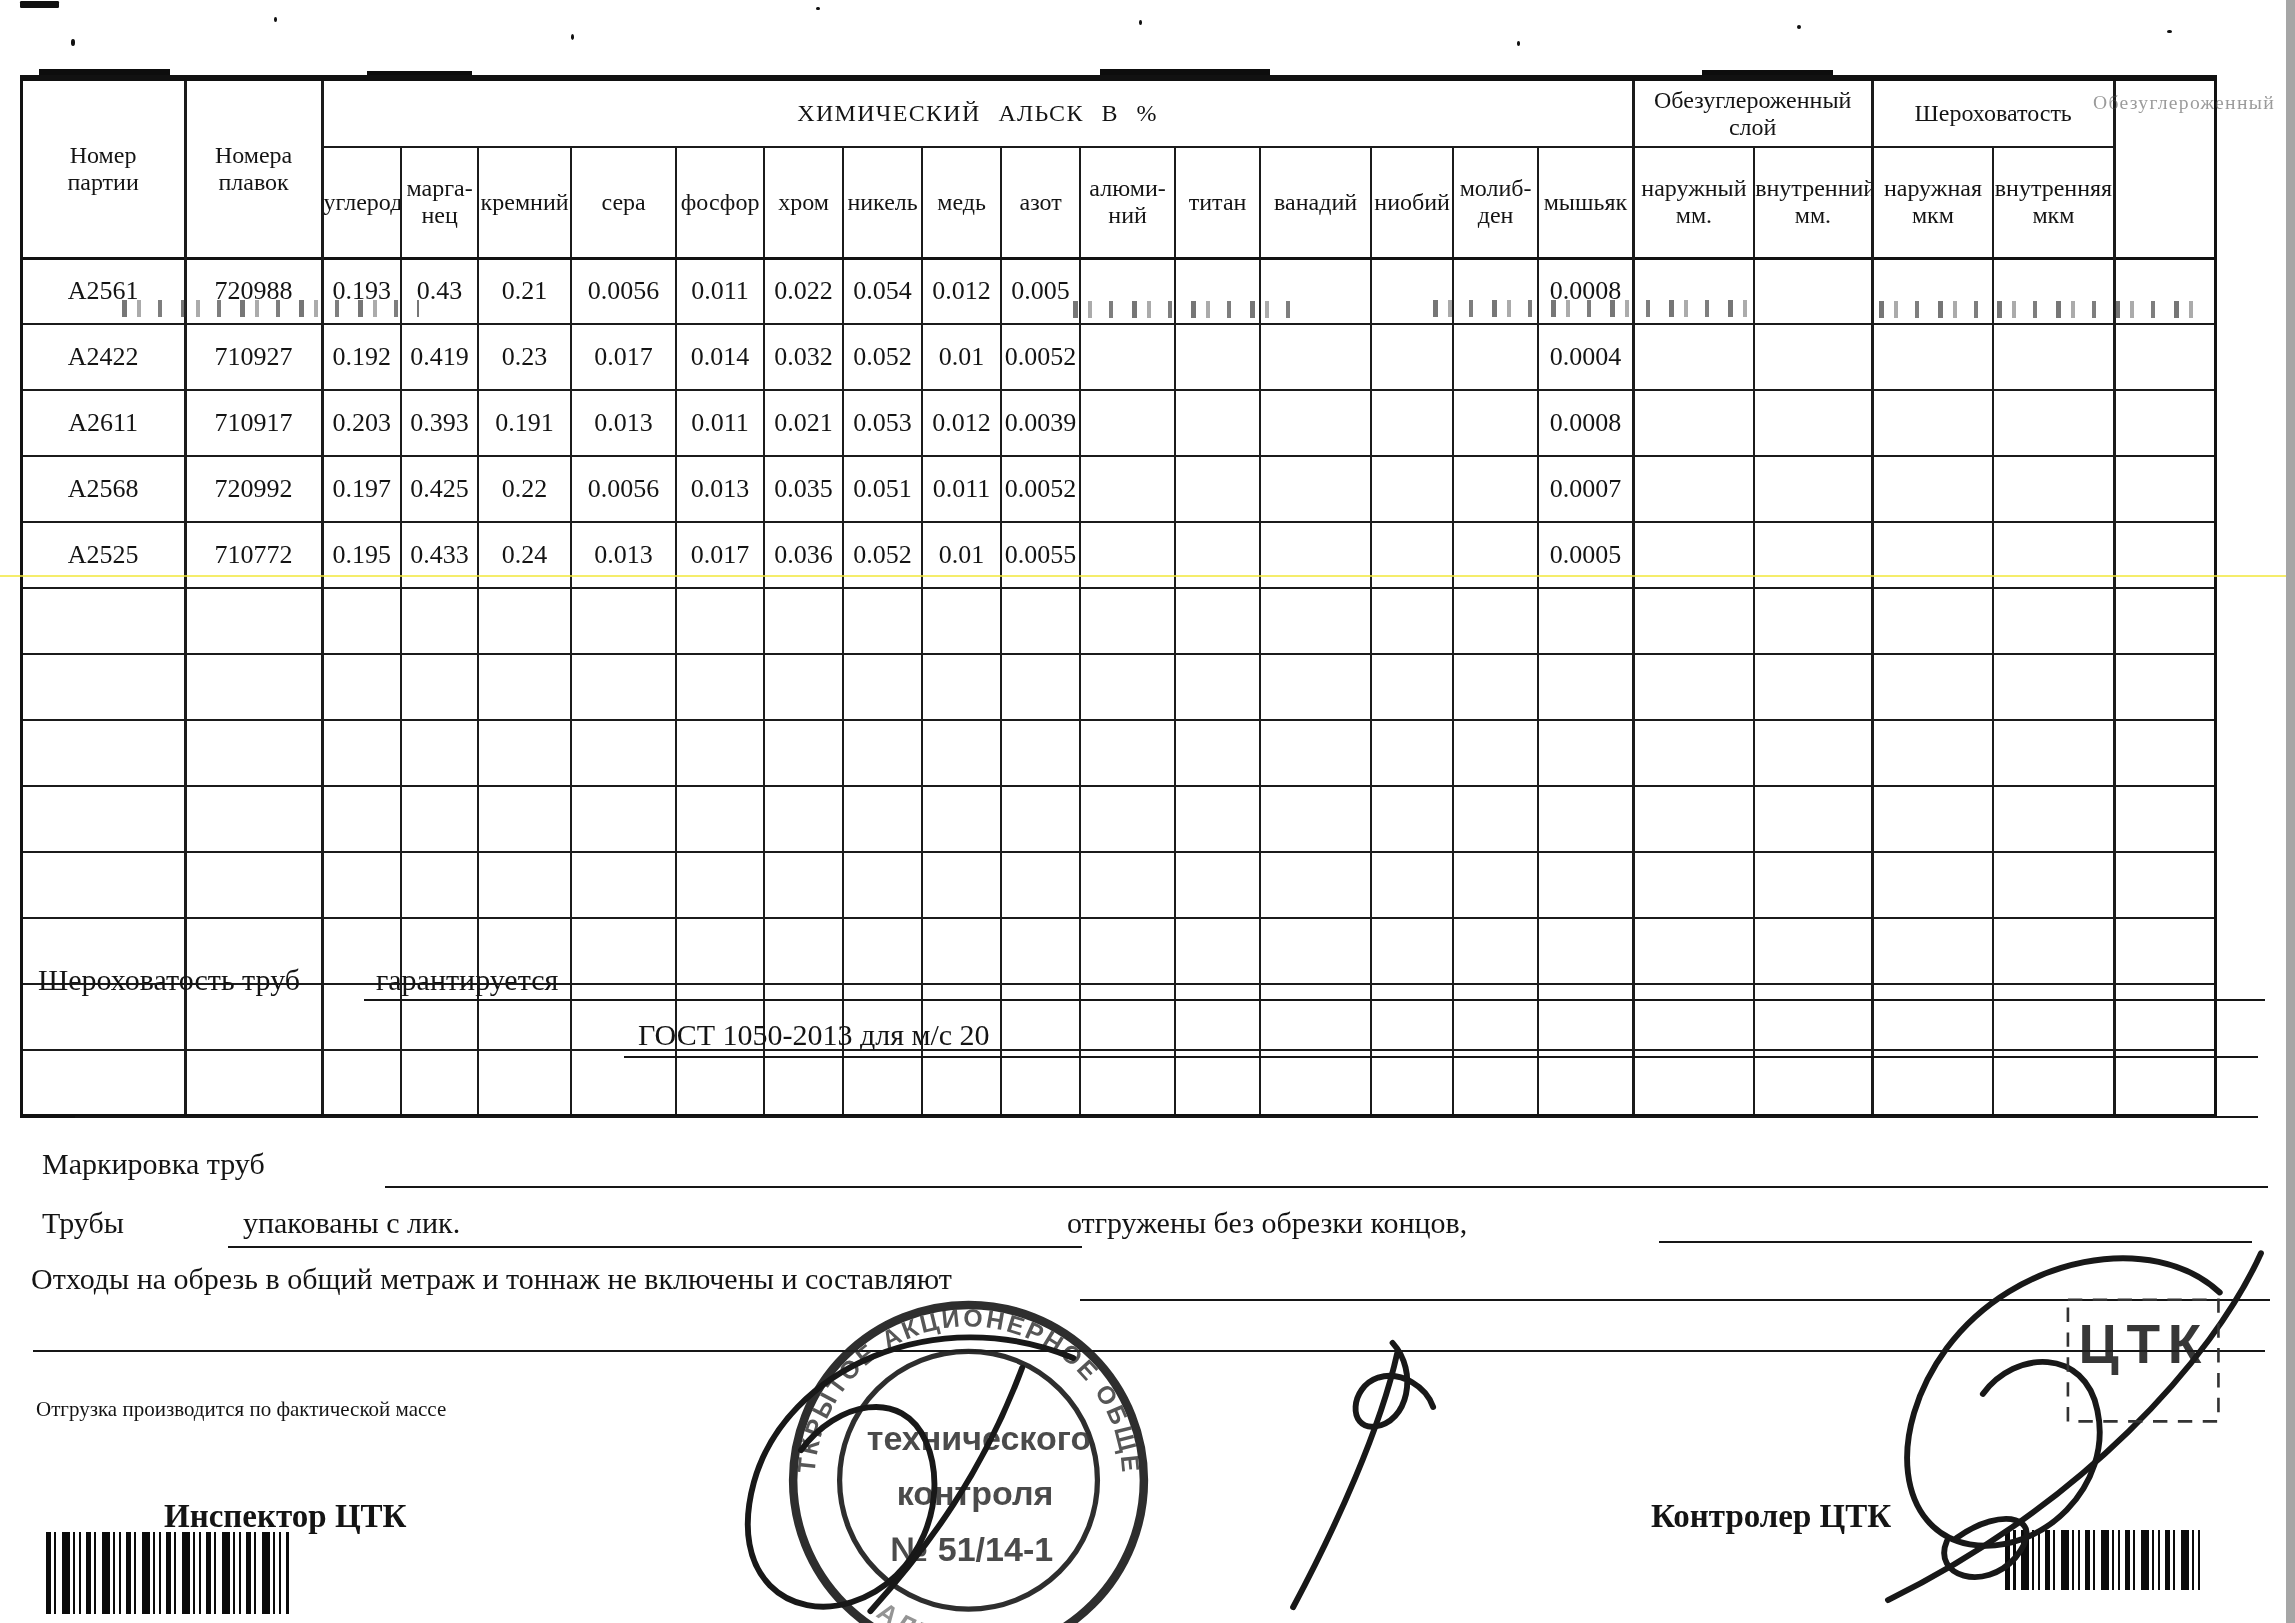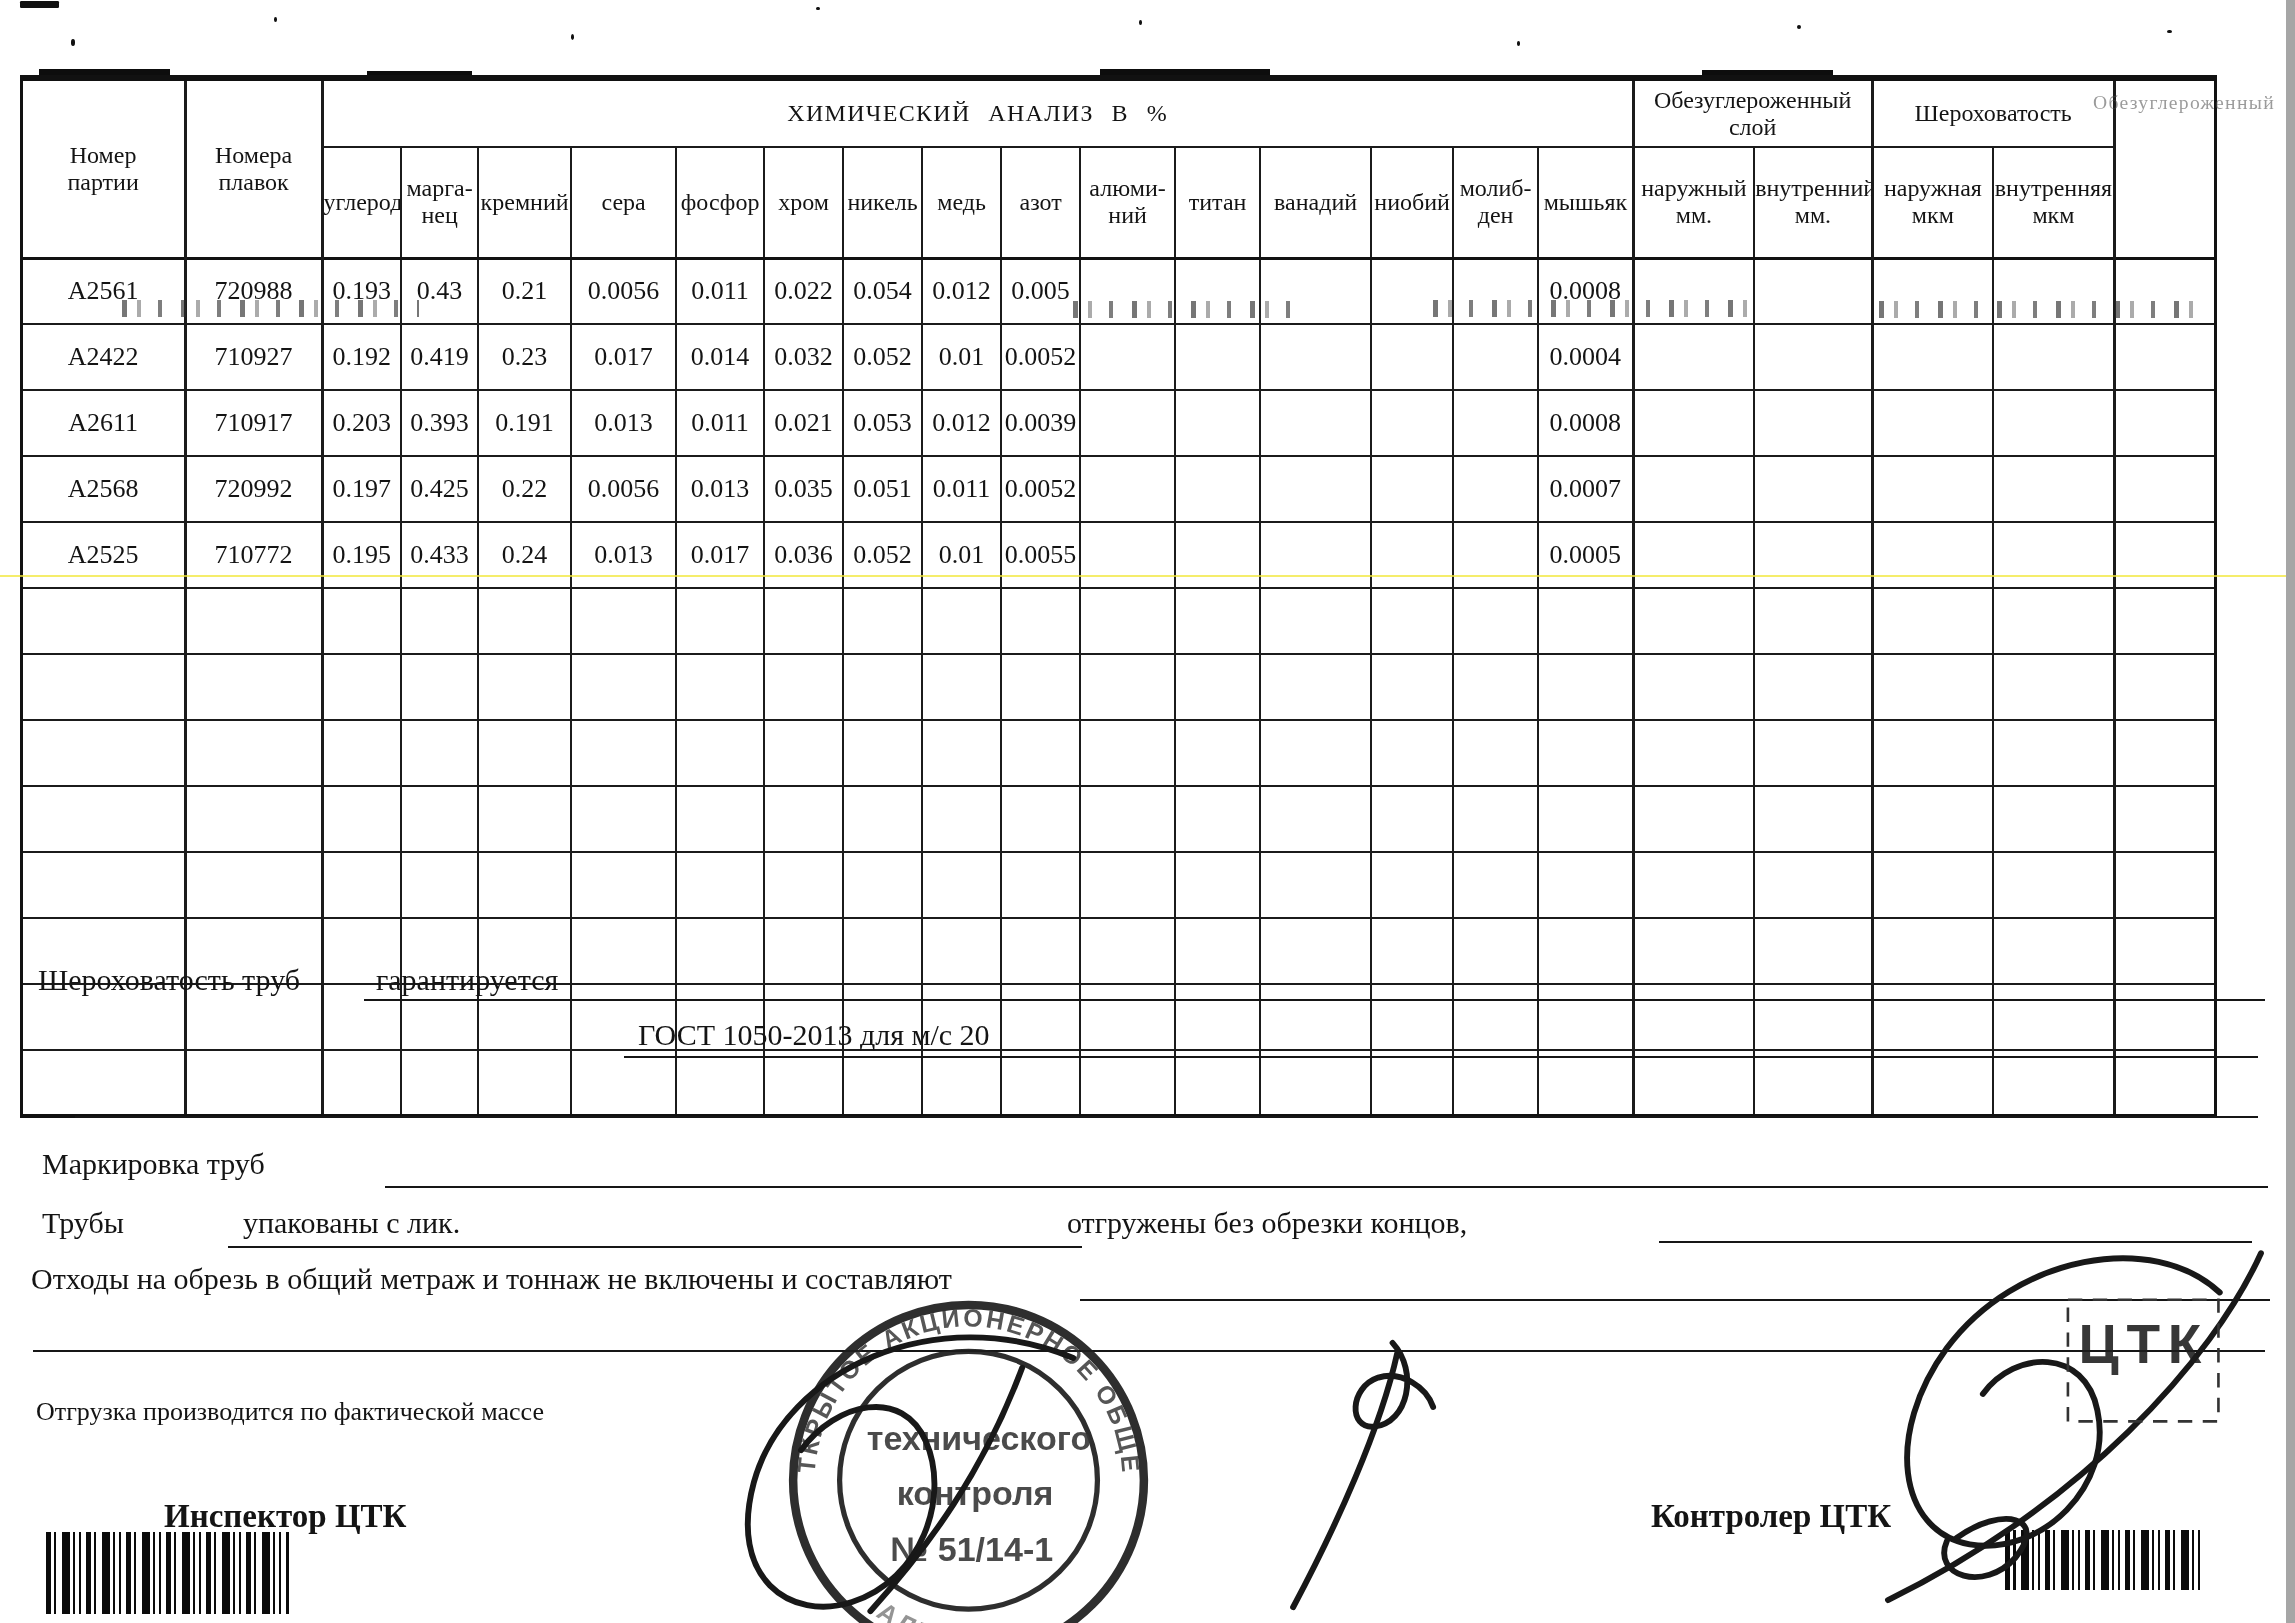--- a/index.html
+++ b/index.html
@@ -88,21 +88,21 @@
         <col style="width:121px">
         <col style="width:121px">
         <col style="width:101px">
       </colgroup>
       <thead>
         <tr class="grow">
           <th class="c-party v-heavy" rowspan="2">Номер
 партии</th>
           <th class="c-melt v-heavy" rowspan="2">Номера
 плавок</th>
-          <th class="g-chem v-heavy" colspan="15">ХИМИЧЕСКИЙ АНАЛИЗ В %</th>
+          <th class="g-chem v-heavy" colspan="15">ХИМИЧЕСКИЙ АЛЬСК В %</th>
           <th class="g-decarb v-heavy" colspan="2">Обезуглероженный
 слой</th>
           <th class="g-rough v-heavy" colspan="2">Шероховатость</th>
           <th class="g-faint" rowspan="2"></th>
         </tr>
         <tr class="srow">
           <th class="sub">углерод</th>
           <th class="sub">марга-
 нец</th>
           <th class="sub">кремний</th>
@@ -471,21 +471,21 @@
   <div class="t" style="left:243px;top:1206px;">упакованы с лик.</div>
   <div class="rule" style="left:228px;top:1246px;width:854px;"></div>
   <div class="t" style="left:1067px;top:1206px;">отгружены без обрезки концов,</div>
   <div class="rule" style="left:1659px;top:1241px;width:593px;"></div>
 
   <div class="t" style="left:31px;top:1262px;">Отходы на обрезь в общий метраж и тоннаж не включены и составляют</div>
   <div class="rule" style="left:1080px;top:1299px;width:1190px;"></div>
 
   <div class="rule" style="left:33px;top:1350px;width:2232px;"></div>
 
-  <div class="t" style="left:36px;top:1397px;font-size:26px;">Отгрузка производится по фактической массе</div>
+  <div class="t" style="left:36px;top:1397px;font-size:21px;">Отгрузка производится по фактической массе</div>
 
   <div class="t bold" style="left:164px;top:1498px;">Инспектор ЦТК</div>
   <div class="t bold" style="left:1651px;top:1498px;">Контролер ЦТК</div>
 
   <div class="barcode" style="left:46px;top:1532px;width:243px;height:82px;"></div>
   <div class="barcode" style="left:2005px;top:1530px;width:200px;height:60px;"></div>
 
   <svg class="overlay" width="2295" height="1623" viewBox="0 0 3507 2480">
     <defs>
       <path id="ringTop" d="M 1245 2262 A 235 235 0 0 1 1715 2262"></path>

